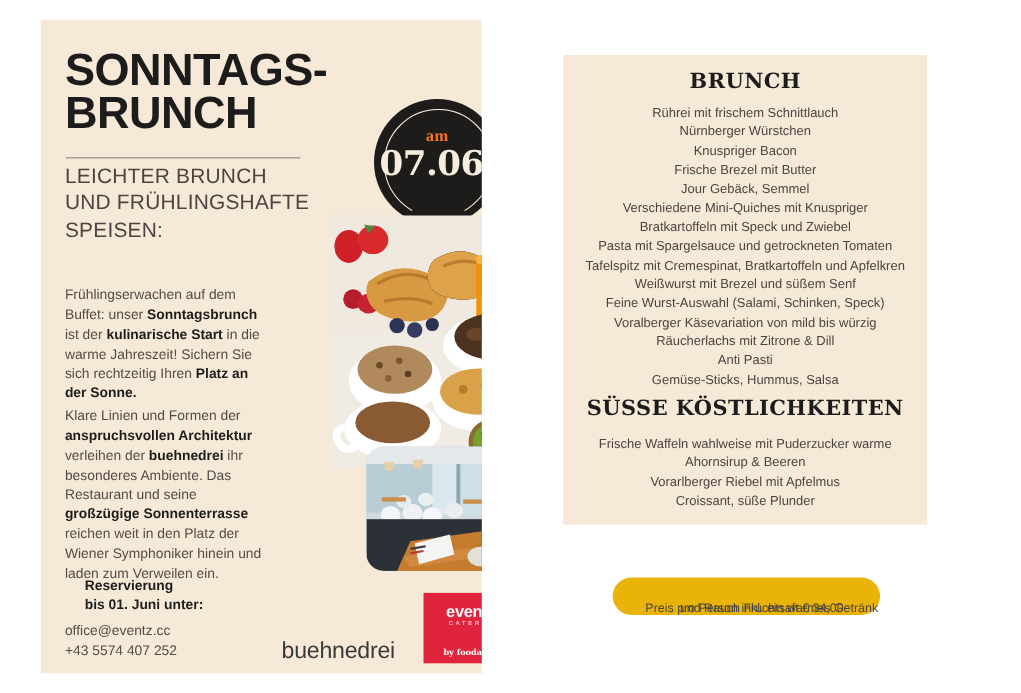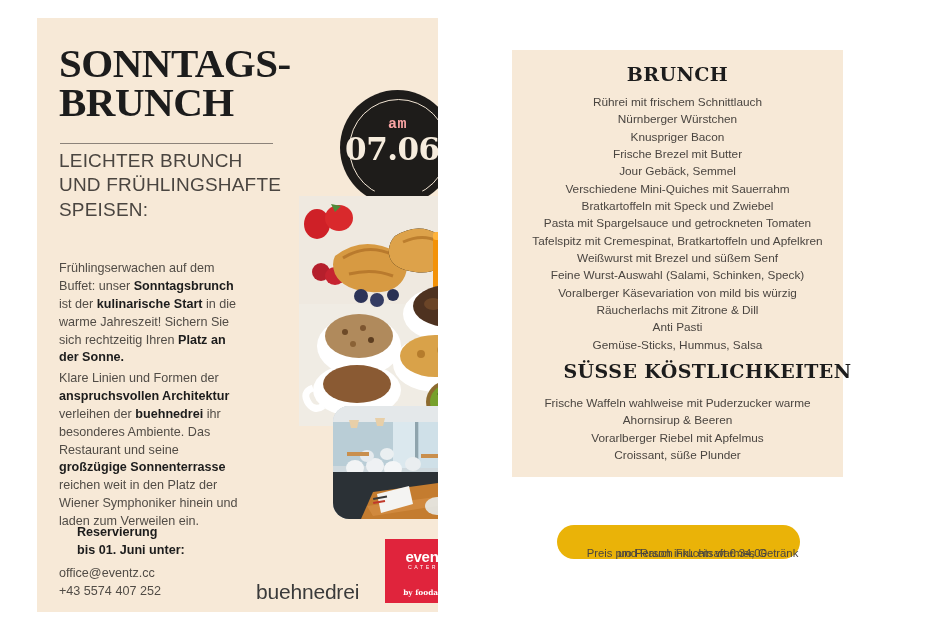--- a/index.html
+++ b/index.html
@@ -6,21 +6,21 @@
   body{width:928px;height:630px;position:relative;overflow:hidden;
        font-family:"Liberation Sans",sans-serif;}
 
   
   .flyer{
     position:absolute;left:37px;top:18px;width:401px;height:594px;
     background:#f7e9d7;overflow:hidden;
   }
   .flyer-title{
     position:absolute;left:22px;top:26px;width:300px;
-    font-family:Liberation Serif, serif;
+    font-family:Liberation Sans, sans-serif;
     font-weight:700;font-size:41px;line-height:0.96;
     letter-spacing:-0.5px;color:#1c1c1c;
   }
   .rule{
     position:absolute;left:23px;top:125px;width:213px;height:1px;background:#8c837a;
   }
   .flyer-sub{
     position:absolute;left:22px;top:131px;width:230px;
     font-size:19px;line-height:1.28;color:#4a4540;font-weight:400;
     letter-spacing:0.2px;
@@ -47,22 +47,22 @@
     background:#1e1c1a;
   }
   .badge .arc{
     position:absolute;left:9px;top:9px;width:97px;height:97px;border-radius:50%;
     border:1.4px solid #f2e5d4;
     clip-path:polygon(0 0,100% 0,100% 26%,50% 26%,50% 74%,100% 74%,100% 100%,0 100%);
     transform:rotate(90deg);
   }
   .badge .am{
     position:absolute;left:0;top:26px;width:100%;text-align:center;
-    font-family:Liberation Mono, monospace;font-weight:700;
-    font-size:15px;color:#fca5a5;letter-spacing:0.5px;
+    font-family:Liberation Serif, serif;font-weight:700;
+    font-size:15px;color:#f97316;letter-spacing:0.5px;
   }
   .badge .dt{
     position:absolute;left:0;top:41px;width:100%;text-align:center;
     font-family:"DejaVu Serif","Liberation Serif",serif;font-weight:700;
     font-size:31px;color:#f6ecdd;letter-spacing:-0.5px;
   }
 
   
   .photo-food{
     position:absolute;left:262px;top:178px;width:176px;height:230px;overflow:hidden;
@@ -99,21 +99,21 @@
   .menu{
     position:absolute;left:512px;top:50px;width:331px;height:427px;
     background:#f7e9d7;
   }
   .menu h2{
     margin:0;text-align:center;
     font-family:"DejaVu Serif","Liberation Serif",serif;
     font-weight:700;color:#1c1c1c;
   }
   .menu-h1{position:absolute;left:0;top:13px;width:100%;font-size:19px;letter-spacing:0.4px;}
-  .menu-h2{position:absolute;left:0;top:310px;width:100%;font-size:19px;letter-spacing:0.4px;padding-left:30px;}
+  .menu-h2{position:absolute;left:0;top:310px;width:100%;font-size:19px;letter-spacing:0.4px;}
   .menu-list{
     position:absolute;left:8px;width:315px;text-align:center;
     font-size:11.8px;line-height:1.47;color:#4a4540;
   }
   .list1{top:44px;}
   .list2{top:345px;}
   .menu-list div{white-space:nowrap;}
 
   .price{
     position:absolute;left:557px;top:525px;width:243px;height:34px;
@@ -263,21 +263,21 @@
 </div>
 
 <div class="menu">
   <h2 class="menu-h1">BRUNCH</h2>
   <div class="menu-list list1">
       <div>Rührei mit frischem Schnittlauch</div>
       <div>Nürnberger Würstchen</div>
       <div>Knuspriger Bacon</div>
       <div>Frische Brezel mit Butter</div>
       <div>Jour Gebäck, Semmel</div>
-      <div>Verschiedene Mini-Quiches mit Sauerrahm</div>
+      <div>Verschiedene Mini-Quiches mit Knuspriger</div>
       <div>Bratkartoffeln mit Speck und Zwiebel</div>
       <div>Pasta mit Spargelsauce und getrockneten Tomaten</div>
       <div>Tafelspitz mit Cremespinat, Bratkartoffeln und Apfelkren</div>
       <div>Weißwurst mit Brezel und süßem Senf</div>
       <div>Feine Wurst-Auswahl (Salami, Schinken, Speck)</div>
       <div>Voralberger Käsevariation von mild bis würzig</div>
       <div>Räucherlachs mit Zitrone &amp; Dill</div>
       <div>Anti Pasti</div>
       <div>Gemüse-Sticks, Hummus, Salsa</div>
     </div>

